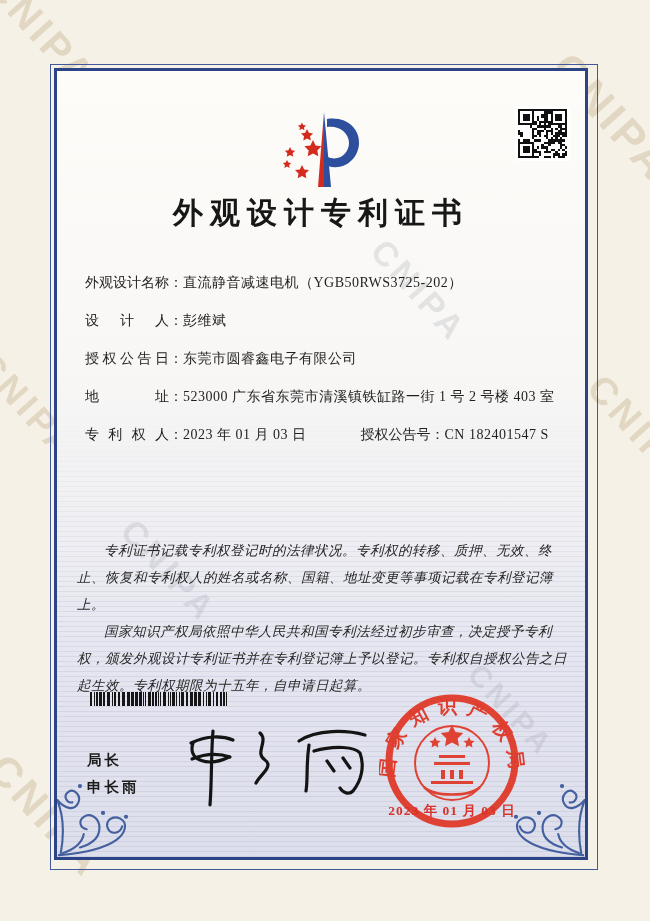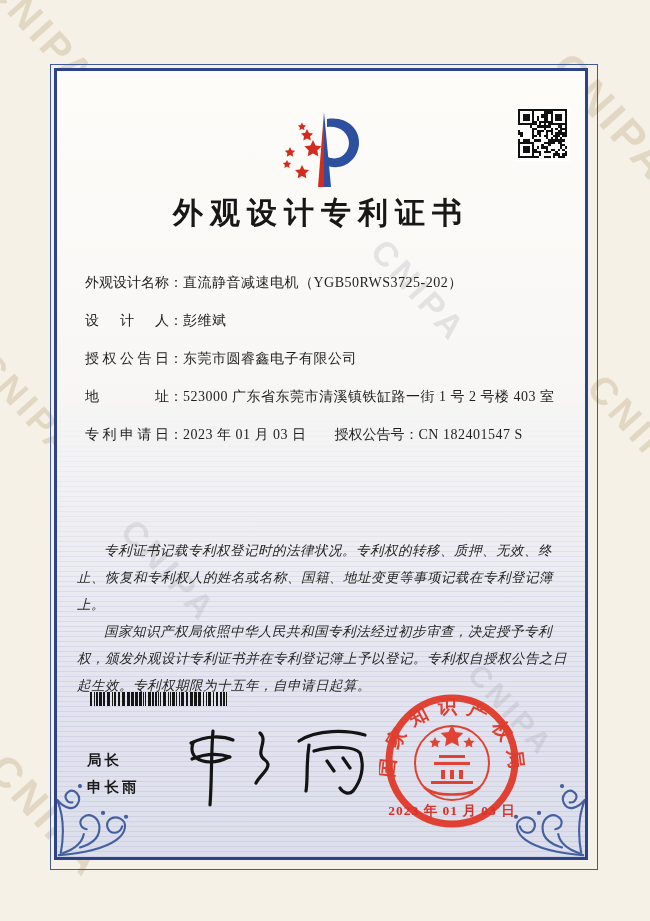--- a/index.html
+++ b/index.html
@@ -33,21 +33,21 @@
   .qr s{display:block;}
 
   .title{position:absolute;left:0;right:0;top:122px;text-align:center;
          font-size:30px;font-weight:700;color:#171717;letter-spacing:7px;}
 
   .fields{position:absolute;left:28px;right:18px;top:200px;font-size:14px;color:#1f1f1f;}
   .frow{height:24px;line-height:24px;margin-bottom:14px;white-space:nowrap;}
   .flabel{display:inline-block;width:84px;text-align:justify;text-align-last:justify;
           text-justify:inter-character;vertical-align:top;}
   .fval{letter-spacing:.5px;}
-  .fpair2{margin-left:28px;}
+  .fpair2{margin-left:54px;}
 
   .paras{position:absolute;left:20px;right:14px;top:466px;font-size:13.5px;line-height:27px;
          color:#262626;font-style:italic;letter-spacing:.5px;}
   .paras p{margin:0;text-indent:2em;}
 
   .barcode{position:absolute;left:33px;top:621px;width:172px;height:14px;display:flex;align-items:stretch;}
   .barcode i{display:block;background:#161616;}
   .barcode b{display:block;}
 
   .director{position:absolute;left:30px;top:676px;font-size:14.5px;line-height:27px;
@@ -551,21 +551,21 @@
         <div class="frow">
           <span class="flabel">设计人</span><span>：</span><span class="fval">彭维斌</span>
         </div>
         <div class="frow">
           <span class="flabel">授权公告日</span><span>：</span><span class="fval">东莞市圆睿鑫电子有限公司</span>
         </div>
         <div class="frow">
           <span class="flabel">地址</span><span>：</span><span class="fval">523000 广东省东莞市清溪镇铁缸路一街 1 号 2 号楼 403 室</span>
         </div>
         <div class="frow">
-          <span class="flabel">专利申请日</span><span>：</span><span class="fval">2023 年 01 月 03 日</span><span class="fpair2"><span>授权公告号</span><span>：</span></span><span class="fval">CN 182401547 S</span>
+          <span class="flabel">专利权人</span><span>：</span><span class="fval">2023 年 01 月 03 日</span><span class="fpair2"><span>授权公告号</span><span>：</span></span><span class="fval">CN 182401547 S</span>
         </div>
       </div>
 
       <div class="paras">
         <p>专利证书记载专利权登记时的法律状况。专利权的转移、质押、无效、终止、恢复和专利权人的姓名或名称、国籍、地址变更等事项记载在专利登记簿上。</p>
         <p>国家知识产权局依照中华人民共和国专利法经过初步审查，决定授予专利权，颁发外观设计专利证书并在专利登记簿上予以登记。专利权自授权公告之日起生效。专利权期限为十五年，自申请日起算。</p>
       </div>
 
       <div class="barcode">
           <i style="width:2px"></i>

